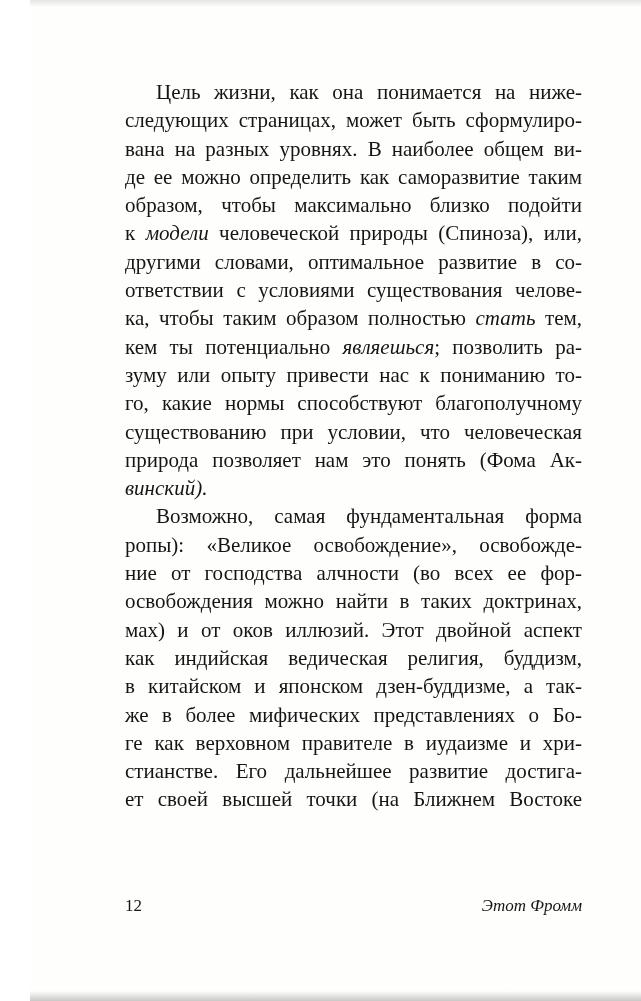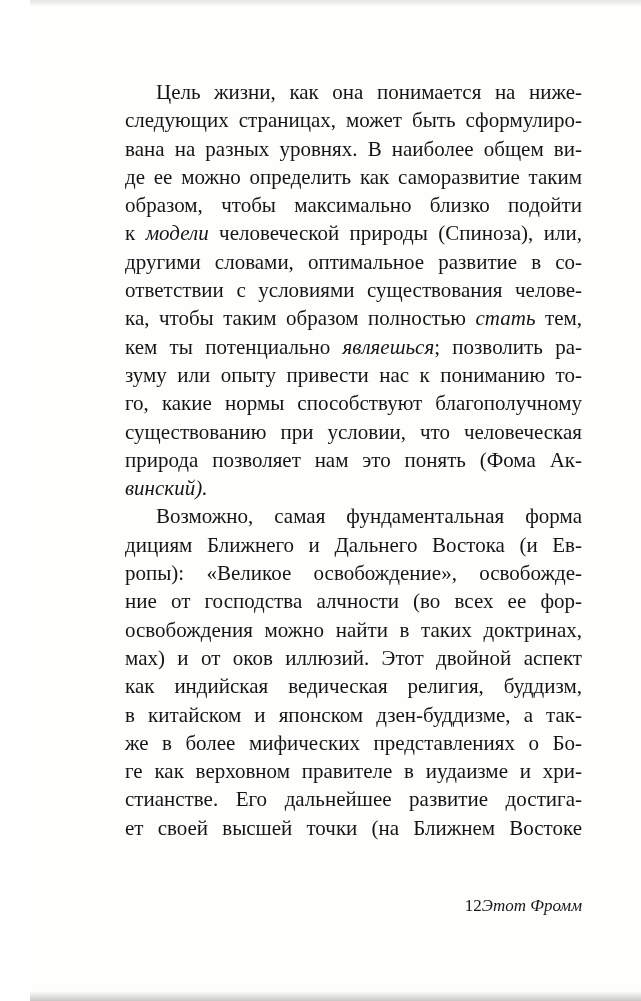--- a/index.html
+++ b/index.html
@@ -50,21 +50,21 @@
   .line.flush {
     text-align-last: left;
     font-style: italic;
   }
   .footer {
     position: absolute;
     left: 95px;
     top: 896px;
     width: 457px;
     display: flex;
-    justify-content: flex-end;
+    justify-content: space-between;
     align-items: baseline;
     font-size: 17px;
   }
   .author {
     font-style: italic;
   }
 </style>
 </head>
 <body>
 
@@ -84,21 +84,20 @@
         <div class="line">ка, чтобы таким образом полностью <i>стать</i> тем,</div>
         <div class="line">кем ты потенциально <i>являешься</i>; позволить ра-</div>
         <div class="line">зуму или опыту привести нас к пониманию то-</div>
         <div class="line">го, какие нормы способствуют благополучному</div>
         <div class="line">существованию при условии, что человеческая</div>
         <div class="line">природа позволяет нам это понять (Фома Ак-</div>
         <div class="line flush">винский).</div>
       </div>
       <div class="paragraph">
         <div class="line indent">Возможно, самая фундаментальная форма</div>
-        <div class="line">дициям Ближнего и Дальнего Востока (и Ев-</div>
         <div class="line">ропы): «Великое освобождение», освобожде-</div>
         <div class="line">ние от господства алчности (во всех ее фор-</div>
         <div class="line">освобождения можно найти в таких доктринах,</div>
         <div class="line">мах) и от оков иллюзий. Этот двойной аспект</div>
         <div class="line">как индийская ведическая религия, буддизм,</div>
         <div class="line">в китайском и японском дзен-буддизме, а так-</div>
         <div class="line">же в более мифических представлениях о Бо-</div>
         <div class="line">ге как верховном правителе в иудаизме и хри-</div>
         <div class="line">стианстве. Его дальнейшее развитие достига-</div>
         <div class="line">ет своей высшей точки (на Ближнем Востоке</div>

